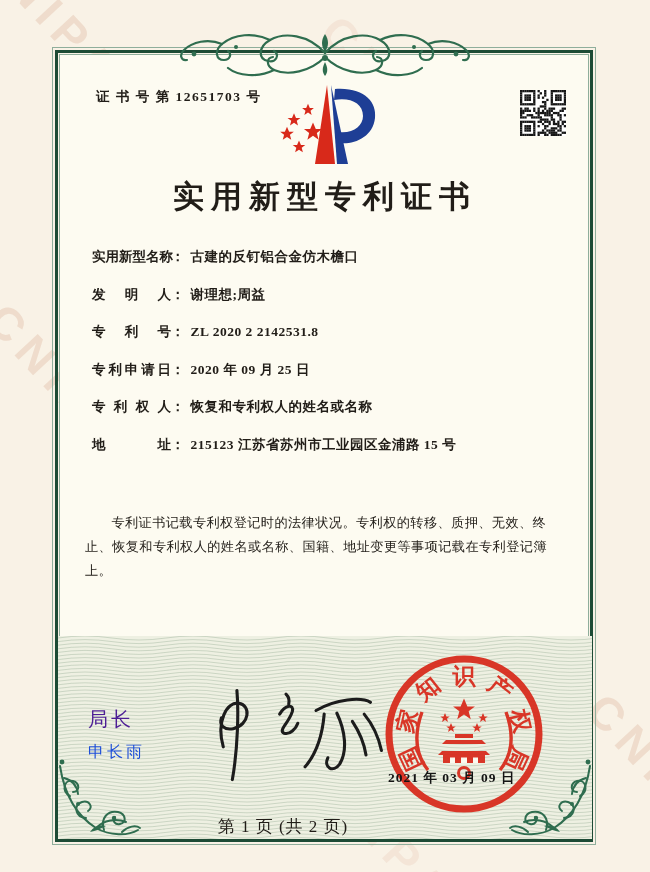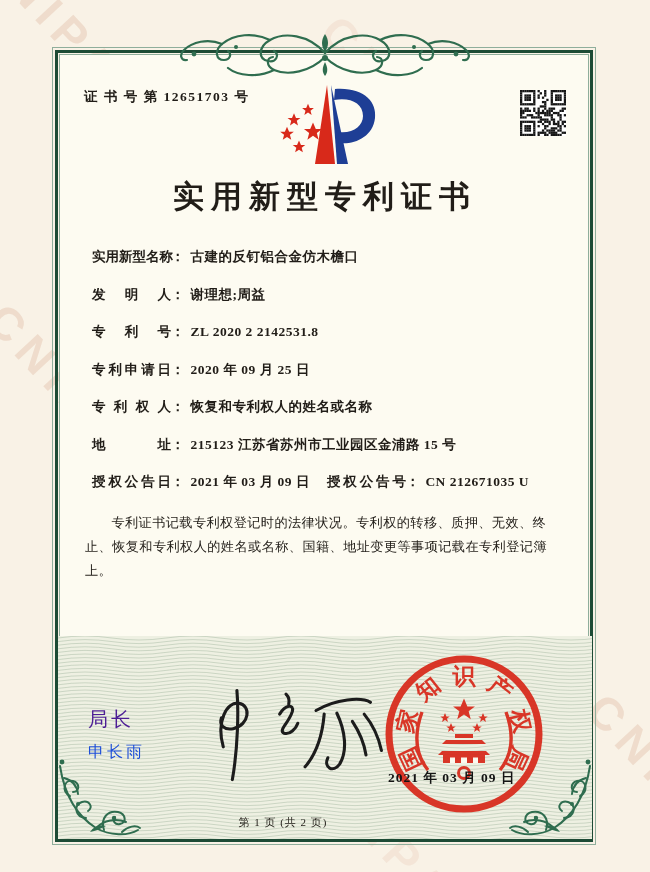--- a/index.html
+++ b/index.html
@@ -16,21 +16,21 @@
   .frame-outer{position:absolute;left:52px;top:47px;width:544px;height:798px;
       border:1px solid #8fae9b;box-sizing:border-box;}
   .frame-mid{position:absolute;left:2px;top:2px;right:2px;bottom:2px;
       border:3px solid #1d4b35;box-sizing:border-box;}
   .frame-inner{position:absolute;left:1px;top:1px;right:1px;bottom:1px;
       border:1px solid #8fae9b;box-sizing:border-box;background:#fdfbf1;}
 
   .guill-wrap{position:absolute;left:58px;top:636px;width:534px;height:203px;
       background:#eef0e2;overflow:hidden;}
 
-  .certno{position:absolute;left:84px;top:88px;font-size:13.5px;font-weight:bold;
+  .certno{position:absolute;left:96px;top:88px;font-size:13.5px;font-weight:bold;
       letter-spacing:1.5px;}
   .qr{position:absolute;left:520px;top:90px;width:46px;height:46px;background:#fff;}
   .logo{position:absolute;left:278px;top:80px;width:100px;height:88px;}
 
   .title{position:absolute;left:0;top:176px;width:650px;text-align:center;
       font-size:31px;font-weight:bold;letter-spacing:7px;}
 
   .fields{position:absolute;left:92px;top:246px;width:490px;font-size:13.5px;}
   .frow{margin-bottom:16.5px;line-height:21px;white-space:nowrap;}
   .flabel{display:inline-block;width:79px;text-align:justify;text-align-last:justify;
@@ -47,21 +47,21 @@
       font-family:"Liberation Sans","DejaVu Sans",sans-serif;color:#4c1d95;}
   .sig-name{position:absolute;left:88px;top:742px;font-size:16px;letter-spacing:3px;
       font-family:"Liberation Sans","DejaVu Sans",sans-serif;color:#1d4ed8;}
   .sig-hand{position:absolute;left:196px;top:678px;width:200px;height:115px;}
 
   .seal{position:absolute;left:382px;top:652px;width:164px;height:164px;opacity:0.93;}
   .seal-date{position:absolute;left:388px;top:769px;font-size:13.5px;font-weight:bold;
       letter-spacing:1px;color:#141414;white-space:nowrap;z-index:6;}
 
   .footer{position:absolute;left:0;top:815px;width:566px;text-align:center;
-      font-size:11px;letter-spacing:1px;}
+      font-size:17px;letter-spacing:1px;}
 
   .orn-top{position:absolute;left:170px;top:26px;width:310px;height:54px;z-index:3;}
   .orn-bl{position:absolute;left:56px;top:748px;width:88px;height:90px;z-index:3;}
   .orn-br{position:absolute;left:506px;top:748px;width:88px;height:90px;z-index:3;
       transform:scaleX(-1);}
   .z4{z-index:4;}
 </style>
 </head>
 <body>
 
@@ -455,23 +455,20 @@
   </div>
   <div class="frow">
     <span class="flabel">专利申请日</span><span class="fcolon">：</span><span class="fvalue">2020 年 09 月 25 日</span>
   </div>
   <div class="frow">
     <span class="flabel">专利权人</span><span class="fcolon">：</span><span class="fvalue">恢复和专利权人的姓名或名称</span>
   </div>
   <div class="frow">
     <span class="flabel">地址</span><span class="fcolon">：</span><span class="fvalue">215123 江苏省苏州市工业园区金浦路 15 号</span>
   </div>
-  <div class="frow">
-    <span class="flabel">授权公告日</span><span class="fcolon">：</span><span class="fvalue">2021 年 03 月 09 日</span><span class="flabel second">授权公告号</span><span class="fcolon">：</span><span class="fvalue">CN 212671035 U</span>
-  </div>
 </div>
 
 <div class="paras z4">
   <p>专利证书记载专利权登记时的法律状况。专利权的转移、质押、无效、终止、恢复和专利权人的姓名或名称、国籍、地址变更等事项记载在专利登记簿上。</p>
 </div>
 
 <div class="sig-title z4">局长</div>
 <div class="sig-name z4">申长雨</div>
 <svg class="sig-hand z4" viewBox="0 0 220 115" xmlns="http://www.w3.org/2000/svg">
   <g stroke="#1c1c1c" fill="none" stroke-width="3.4" stroke-linecap="round" stroke-linejoin="round">

